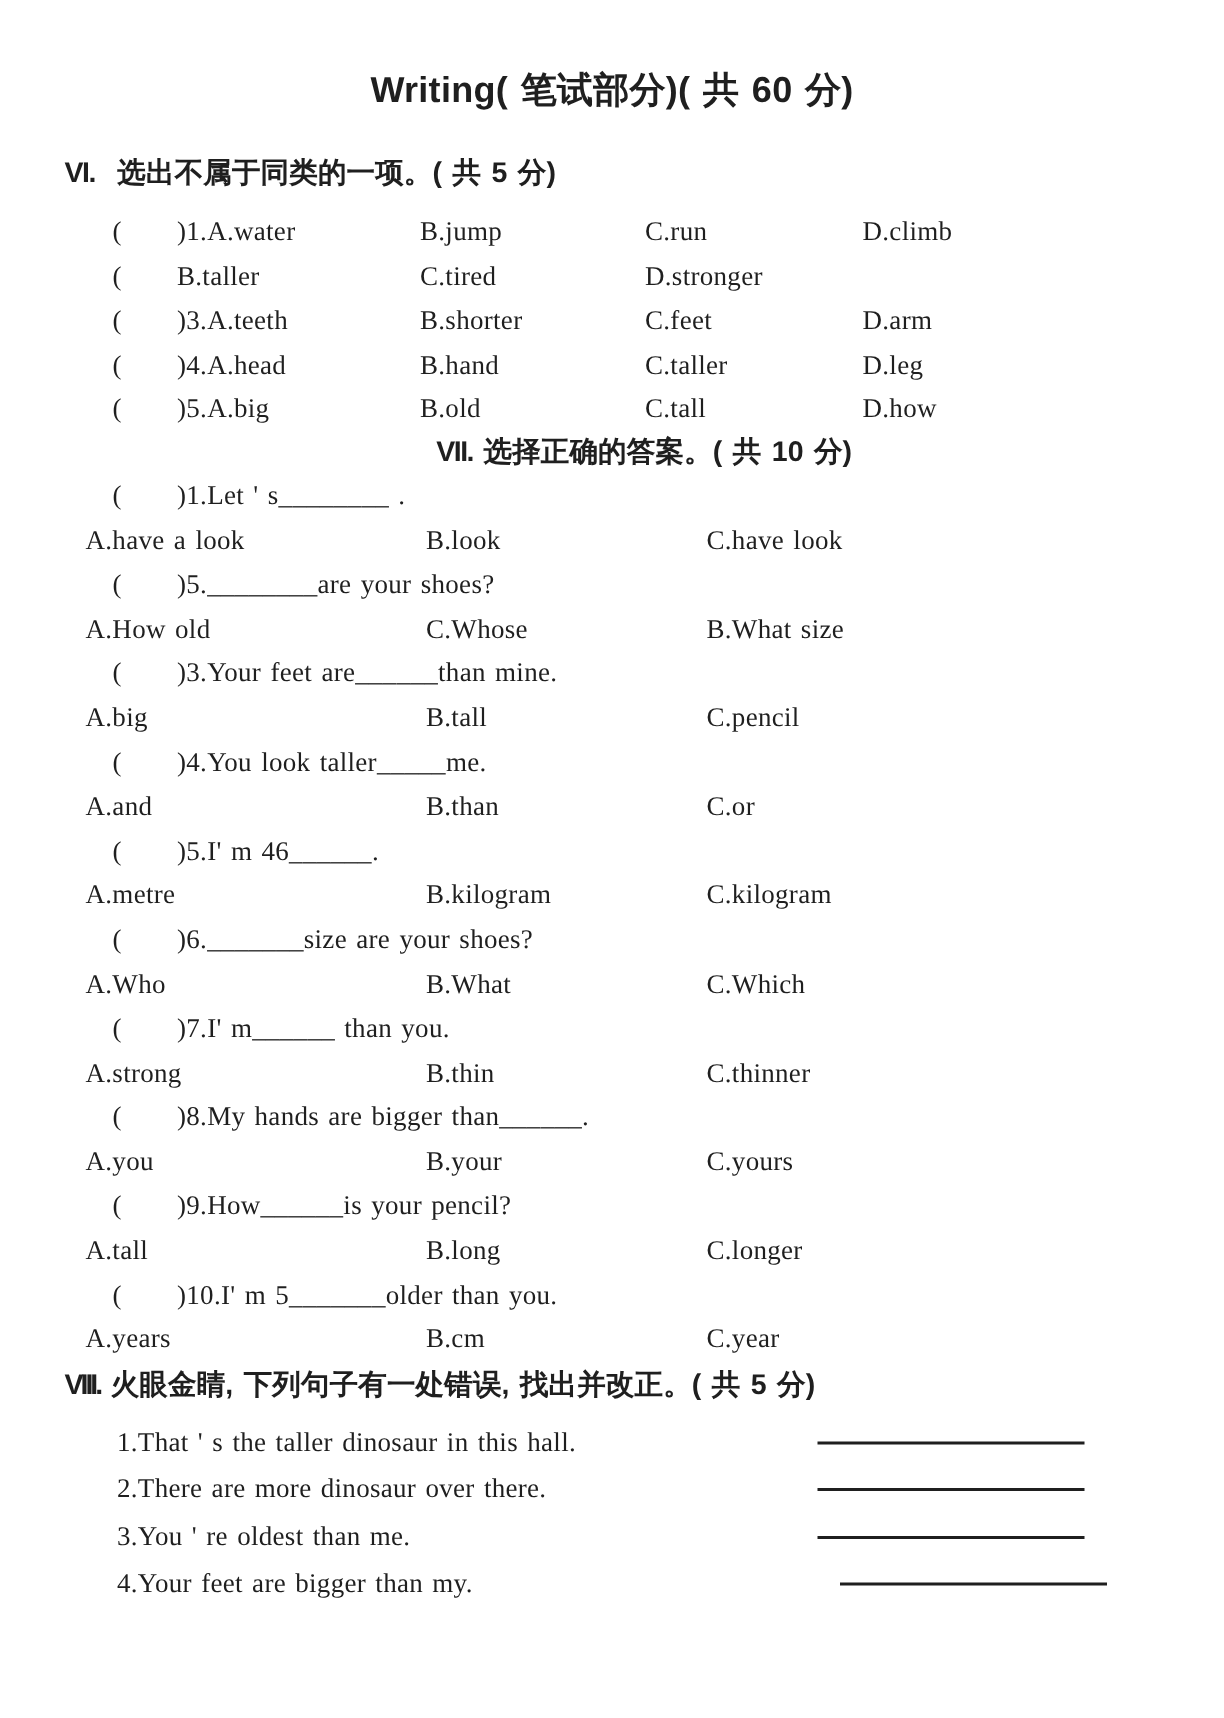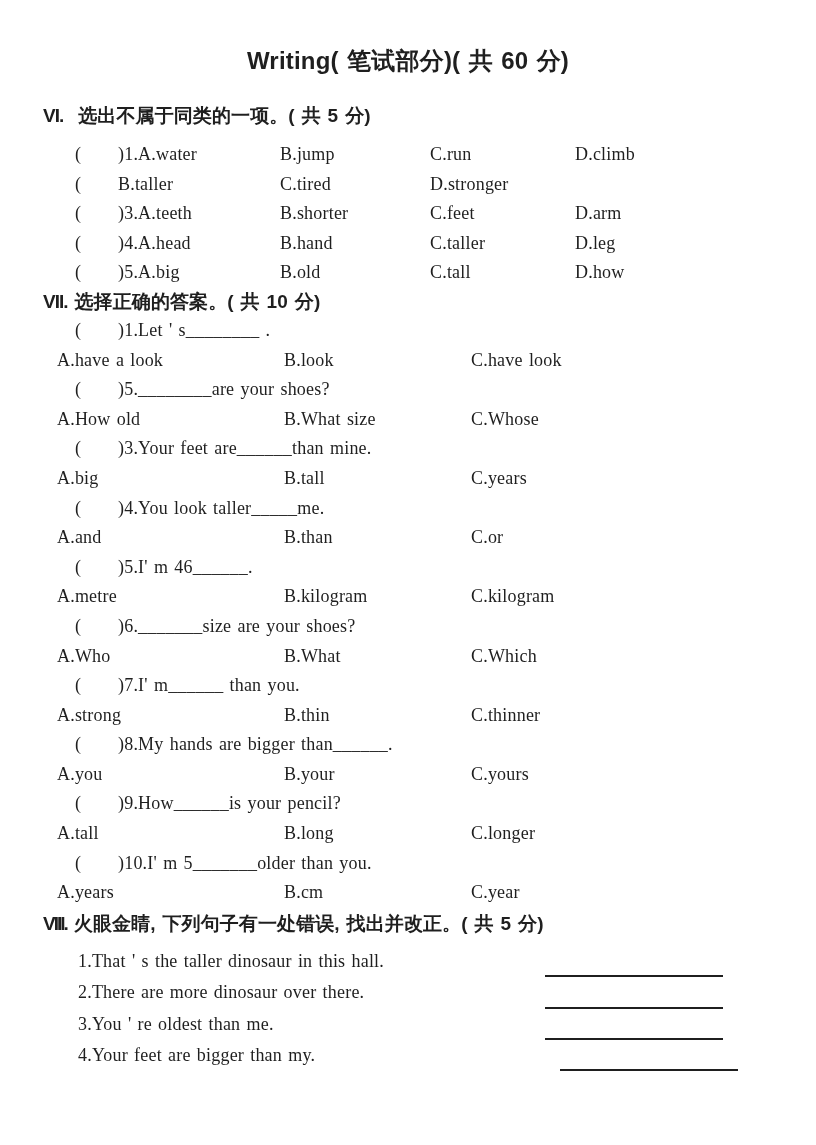--- a/index.html
+++ b/index.html
@@ -31,21 +31,21 @@
     font-size: 19px;
     font-weight: 600;
     line-height: 28px;
     padding-left: 43px;
     letter-spacing: 0.1px;
   }
   .sec-head .numeral { letter-spacing: -1px; }
   .sec-head .heading-text { margin-left: 7px; }
   .sec-vi-head { margin-top: 26px; }
   .sec-vi-head .heading-text { margin-left: 15px; }
-  .sec-vii-head { margin-top: 0; }
+  .sec-vii-head { margin-top: 0; text-align: center; }
   .sec-viii-head { margin-top: 2px; }
   .sec-viii-head .numeral { letter-spacing: -2px; }
 
   .vi-rows { margin-top: 10px; }
   .vi-row {
     display: grid;
     grid-template-columns: 43px 162px 150px 145px auto;
     padding-left: 75px;
     line-height: 29.6px;
   }
@@ -60,21 +60,21 @@
   .q-options {
     display: grid;
     grid-template-columns: 227px 187px auto;
     padding-left: 57px;
     line-height: 29.6px;
   }
 
   .viii-items { margin-top: 8px; }
   .viii-item {
     display: flex;
-    align-items: flex-end;
+    align-items: flex-start;
     padding-left: 78px;
     line-height: 31.4px;
   }
   .blank-line {
     display: inline-block;
     width: 178px;
     height: 0.95em;
     border-bottom: 2px solid #1f1f1f;
     margin-left: auto;
     margin-right: 93px;
@@ -145,32 +145,32 @@
       <span>B.look</span>
       <span>C.have look</span>
     </div>
 
     <div class="q-stem">
       <span>(</span>
       <span>)5.________are your shoes?</span>
     </div>
     <div class="q-options">
       <span>A.How old</span>
+      <span>C.Whose</span>
       <span>B.What size</span>
-      <span>C.Whose</span>
     </div>
 
     <div class="q-stem">
       <span>(</span>
       <span>)3.Your feet are______than mine.</span>
     </div>
     <div class="q-options">
       <span>A.big</span>
       <span>B.tall</span>
-      <span>C.years</span>
+      <span>C.pencil</span>
     </div>
 
     <div class="q-stem">
       <span>(</span>
       <span>)4.You look taller_____me.</span>
     </div>
     <div class="q-options">
       <span>A.and</span>
       <span>B.than</span>
       <span>C.or</span>

